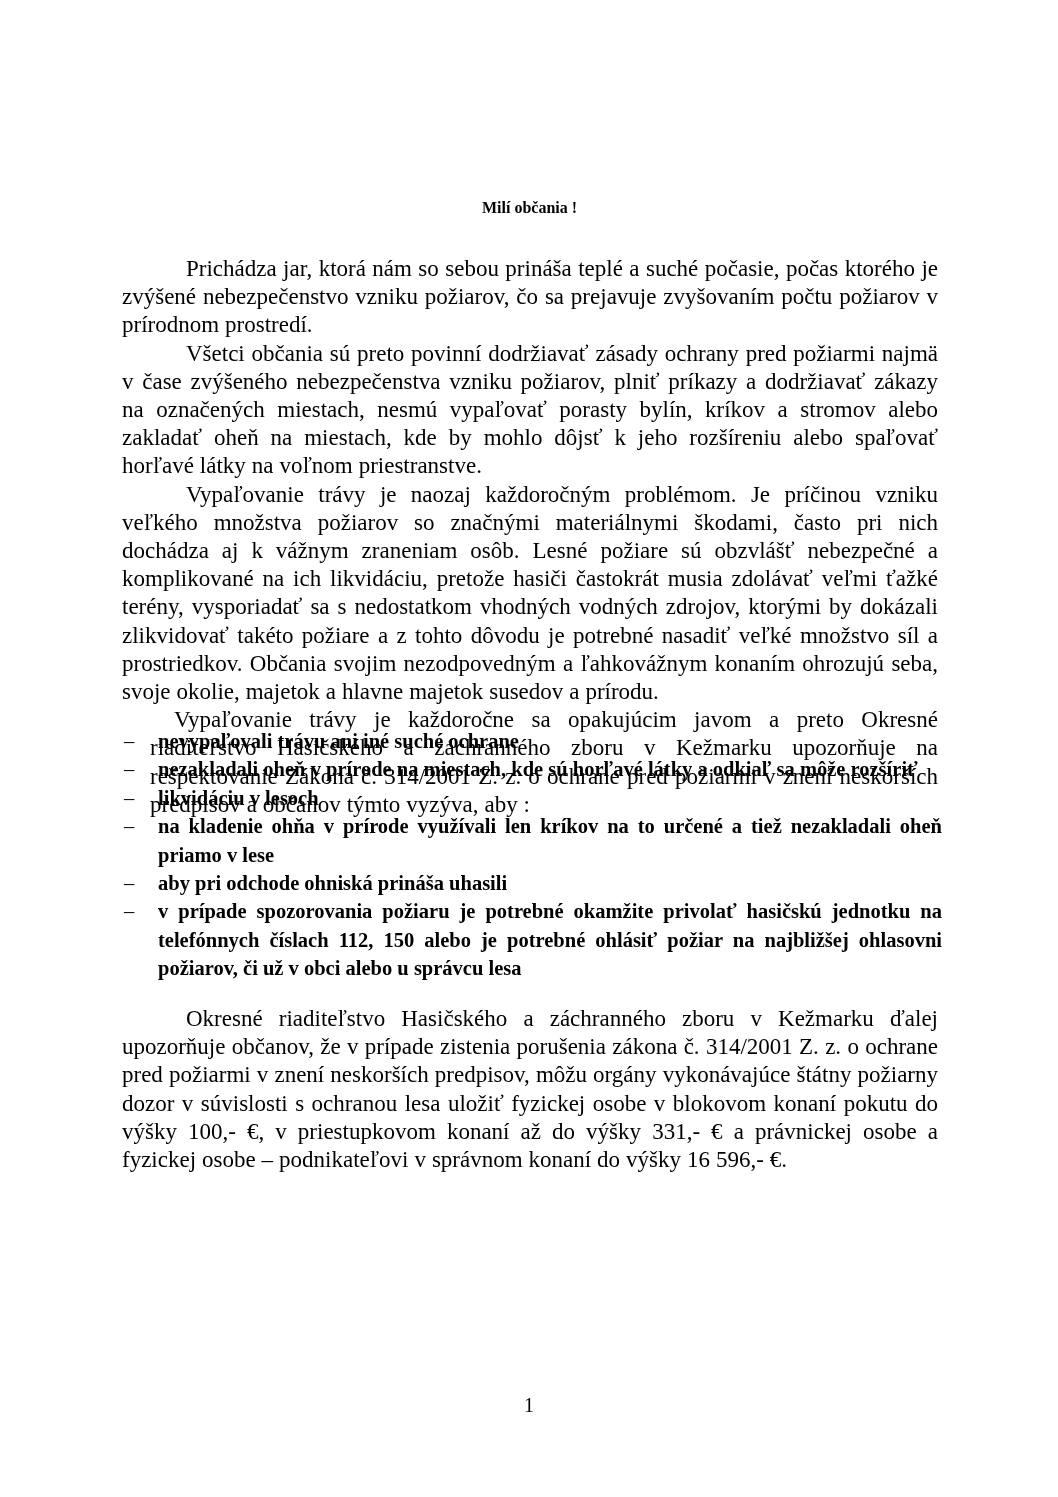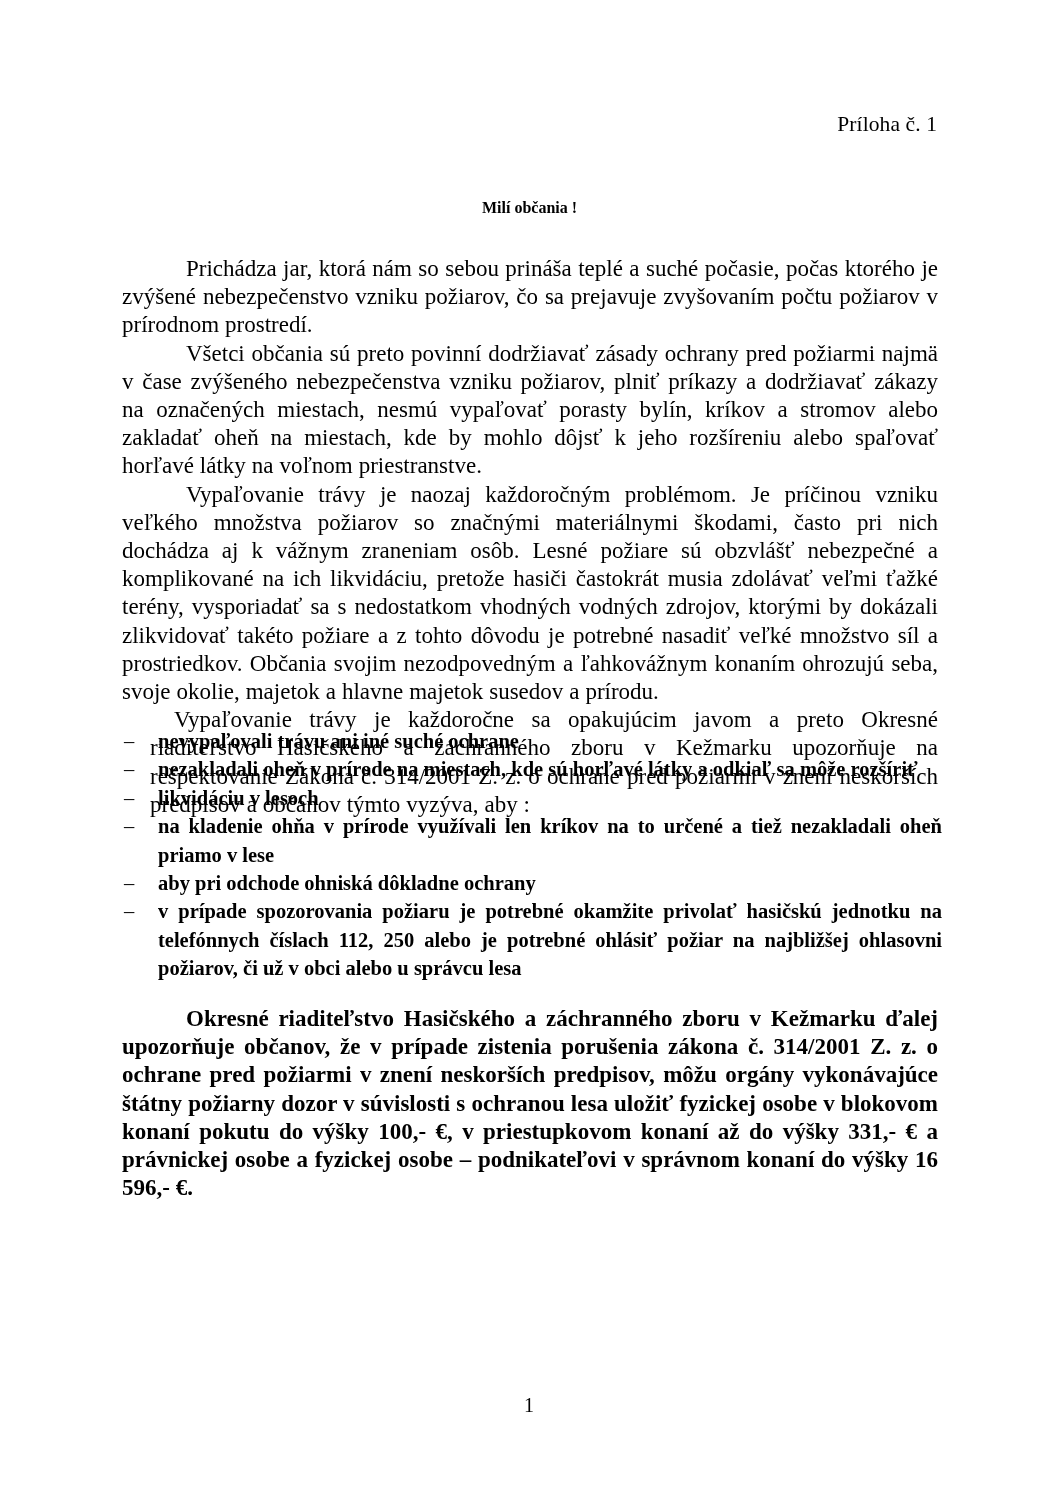--- a/index.html
+++ b/index.html
@@ -62,21 +62,20 @@
     word-spacing: 0.2px;
     -webkit-hyphens: none;
     hyphens: none;
   }
   p.para.noindent {
     text-indent: 24px;
     margin-left: 28px;
   }
   p.para.last-left {
     text-align: justify;
-    font-weight: bold;
   }
 
   
   .dash-list {
     position: absolute;
     left: 122px;
     top: 727px;
     width: 820px;
     list-style: none;
     margin: 0;
@@ -119,21 +118,20 @@
     text-align: center;
     font-size: 20px;
     line-height: 26px;
   }
 </style>
 </head>
 <body>
 
 <div class="page">
 
-  <div class="doc-header">Príloha č. 1</div>
 
   <h1 class="salutation">Milí občania !</h1>
 
   <div class="body-block">
     <p class="para">Prichádza jar, ktorá nám so sebou prináša teplé a suché počasie, počas ktorého je zvýšené nebezpečenstvo vzniku požiarov, čo sa prejavuje zvyšovaním počtu požiarov v prírodnom prostredí.</p>
     <p class="para">Všetci občania sú preto povinní dodržiavať zásady ochrany pred požiarmi najmä v čase zvýšeného nebezpečenstva vzniku požiarov, plniť príkazy a dodržiavať zákazy na označených miestach, nesmú vypaľovať porasty bylín, kríkov a stromov alebo zakladať oheň na miestach, kde by mohlo dôjsť k jeho rozšíreniu alebo spaľovať horľavé látky na voľnom priestranstve.</p>
     <p class="para">Vypaľovanie trávy je naozaj každoročným problémom. Je príčinou vzniku veľkého množstva požiarov so značnými materiálnymi škodami, často pri nich dochádza aj k vážnym zraneniam osôb. Lesné požiare sú obzvlášť nebezpečné a komplikované na ich likvidáciu, pretože hasiči častokrát musia zdolávať veľmi ťažké terény, vysporiadať sa s nedostatkom vhodných vodných zdrojov, ktorými by dokázali zlikvidovať takéto požiare a z tohto dôvodu je potrebné nasadiť veľké množstvo síl a prostriedkov. Občania svojim nezodpovedným a ľahkovážnym konaním ohrozujú  seba, svoje okolie, majetok a hlavne majetok susedov  a prírodu.</p>
     <p class="para noindent">Vypaľovanie trávy je každoročne sa opakujúcim  javom a preto Okresné riaditeľstvo Hasičského a záchranného zboru v Kežmarku upozorňuje na rešpektovanie Zákona č. 314/2001 Z. z. o ochrane pred požiarmi v znení neskorších predpisov  a občanov  týmto vyzýva, aby :</p>
   </div>
 
@@ -149,25 +147,25 @@
     <li>
       <span class="dash">–</span>
       <span class="li-text">likvidáciu v lesoch</span>
     </li>
     <li>
       <span class="dash">–</span>
       <span class="li-text">na kladenie ohňa v prírode využívali len kríkov na to určené a tiež nezakladali oheň priamo v lese</span>
     </li>
     <li>
       <span class="dash">–</span>
-      <span class="li-text">aby pri odchode ohniská dôkladne ochrany</span>
+      <span class="li-text">aby pri odchode ohniská prináša uhasili</span>
     </li>
     <li>
       <span class="dash">–</span>
-      <span class="li-text">v prípade spozorovania požiaru je potrebné okamžite privolať hasičskú jednotku na telefónnych číslach 112, 250 alebo je potrebné ohlásiť požiar na najbližšej ohlasovni požiarov, či už v obci alebo u správcu lesa</span>
+      <span class="li-text">v prípade spozorovania požiaru je potrebné okamžite privolať hasičskú jednotku na telefónnych číslach 112, 150 alebo je potrebné ohlásiť požiar na najbližšej ohlasovni požiarov, či už v obci alebo u správcu lesa</span>
     </li>
   </ul>
 
   <div class="closing-block">
     <p class="para last-left">Okresné riaditeľstvo Hasičského a záchranného zboru v Kežmarku ďalej upozorňuje občanov, že v prípade zistenia porušenia zákona č. 314/2001 Z. z. o ochrane pred požiarmi v znení neskorších predpisov, môžu orgány vykonávajúce štátny požiarny dozor v súvislosti s ochranou lesa uložiť fyzickej osobe v blokovom konaní pokutu do výšky 100,- €, v priestupkovom konaní až do výšky 331,- € a právnickej osobe a fyzickej osobe – podnikateľovi v správnom konaní do výšky 16 596,- €.</p>
   </div>
 
   <div class="page-number">1</div>
 
 </div>

